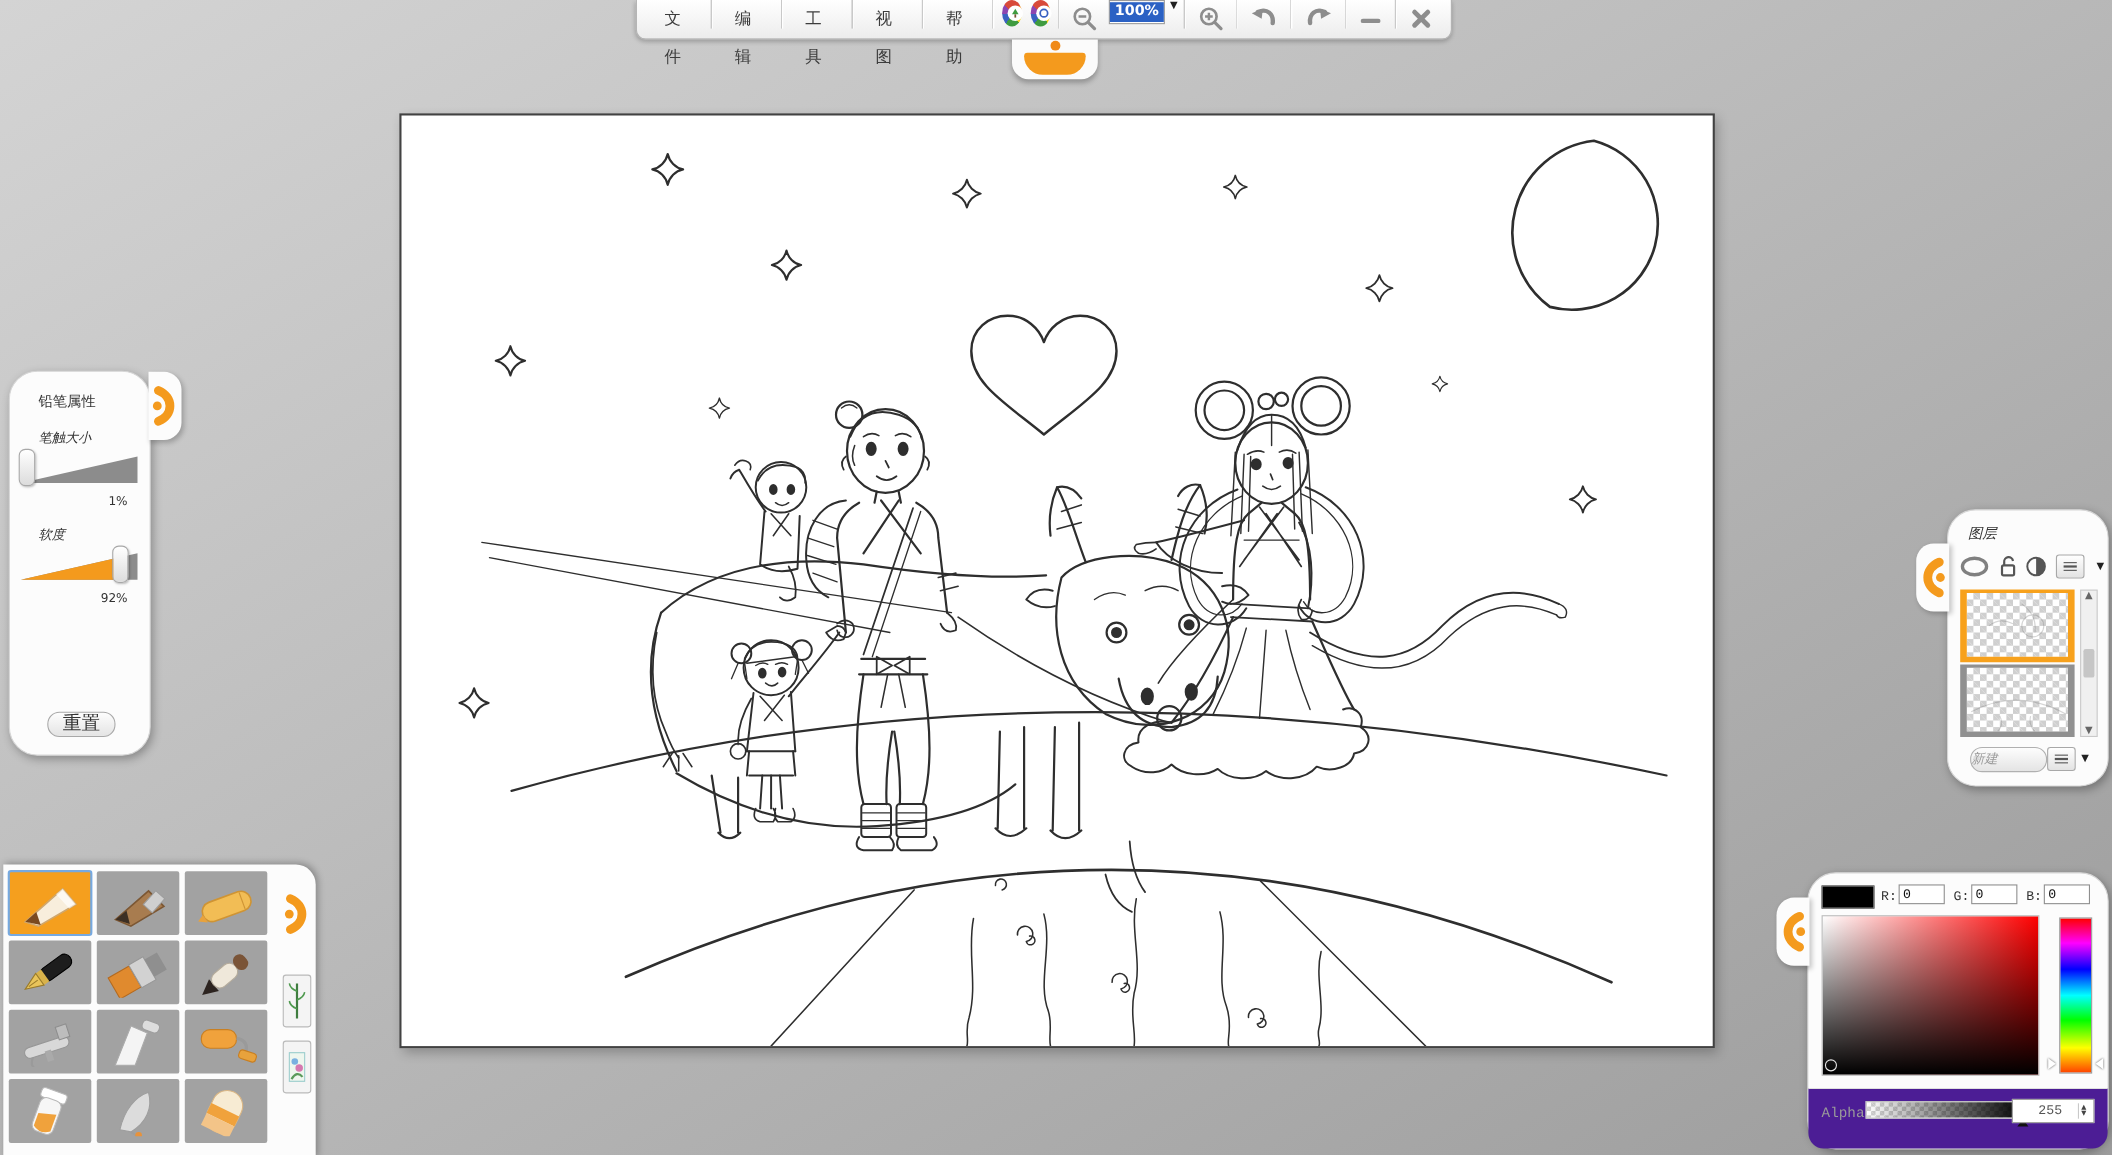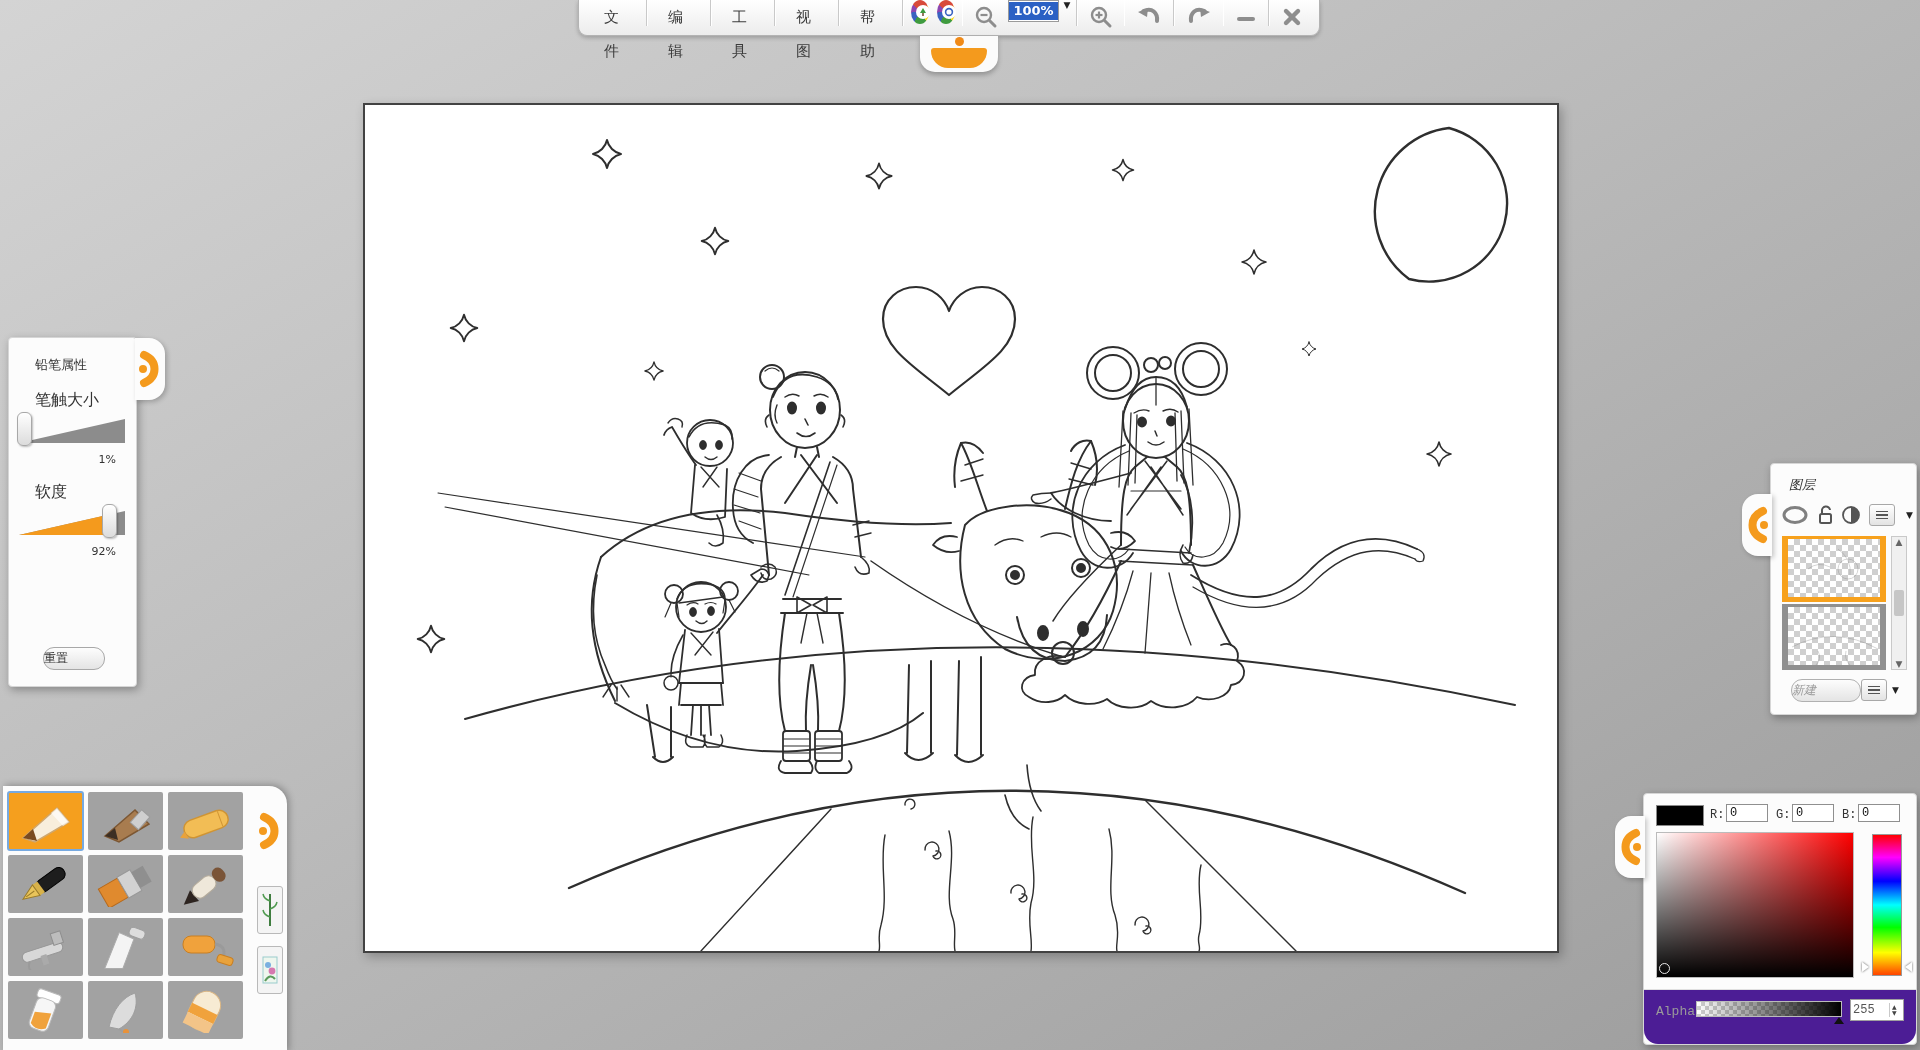--- a/index.html
+++ b/index.html
@@ -1,21 +1,21 @@
 <!DOCTYPE html>
 <html><head>
 <meta charset="utf-8">
 <style>
   html,body{margin:0;padding:0;overflow:hidden;}
   body{width:1920px;height:1050px;font-family:"DejaVu Sans",sans-serif;
        background:linear-gradient(150deg,#d4d4d4 0%,#bdbdbd 42%,#9c9c9c 100%);}
   #app{position:relative;width:1920px;height:1050px;}
 
   
-  .panel{position:absolute;background:#fcfcfc;border:1px solid #d6d6d6;border-radius:4px;
+  .panel{position:absolute;background:#fcfcfc;border:1px solid #d6d6d6;border-radius:26px;
          box-shadow:2px 3px 9px rgba(0,0,0,.30);}
   .side-handle{position:absolute;width:30px;height:62px;background:#fcfcfc;
                box-shadow:2px 2px 5px rgba(0,0,0,.22);display:flex;align-items:center;justify-content:center;}
   .side-handle.right{border-radius:0 16px 16px 0;right:-29px;}
   .side-handle.left{border-radius:16px 0 0 16px;left:-29px;}
 
   
   #toolbar{position:absolute;left:578px;top:0;width:742px;height:36px;
            background:linear-gradient(#ffffff,#ececec);border:1px solid #b3b3b3;border-top:none;
            border-radius:0 0 9px 9px;box-shadow:0 2px 4px rgba(0,0,0,.22);
@@ -40,28 +40,28 @@
   #clown-smile{width:56px;height:20px;background:#f49a1d;border-radius:5px 5px 28px 28px;margin-top:2px;}
 
   
   #canvas{position:absolute;left:363px;top:103px;width:1192px;height:846px;background:#ffffff;
           border:2px solid #424242;box-sizing:content-box;box-shadow:3px 4px 10px rgba(0,0,0,.25);}
   #canvas svg{display:block;}
 
   
   #pencil-panel{left:8px;top:337px;width:127px;height:348px;}
   #pencil-panel .title{font-size:13px;color:#333;margin:18px 0 0 26px;}
-  #pencil-panel .lbl{font-size:16px;color:#333;margin:16px 0 0 26px;}
+  #pencil-panel .lbl{font-size:12px;color:#333;margin:16px 0 0 26px;font-style:italic;}
   .wedge-wrap{position:relative;width:112px;height:36px;margin:4px 0 0 8px;}
   .slider-handle{position:absolute;top:-3px;width:13px;height:32px;border-radius:6px;
                  background:linear-gradient(#ffffff,#dcdcdc);border:1px solid #a8a8a8;box-shadow:1px 1px 2px rgba(0,0,0,.25);}
   .slider-val{font-size:11px;color:#333;text-align:right;margin:2px 20px 0 0;}
   #reset-btn{position:absolute;left:34px;bottom:16px;width:60px;height:21px;border-radius:11px;
              background:linear-gradient(#fdfdfd,#e4e4e4);border:1px solid #a8a8a8;
-             font-size:12px;color:#333;text-align:left;line-height:20px;}
+             font-size:17px;color:#333;text-align:center;line-height:20px;}
 
   
   #palette{position:absolute;left:3px;top:786px;width:284px;height:266px;background:#fcfcfc;
            border-radius:0 18px 0 0;box-shadow:2px -1px 7px rgba(0,0,0,.28);}
   #tool-grid{position:absolute;left:5px;top:6px;display:grid;grid-template-columns:repeat(3,75px);
              grid-auto-rows:58px;gap:5px;}
   .tool-cell{background:#a2a2a2;border-radius:2px;display:flex;align-items:center;justify-content:center;}
   .tool-cell.selected{background:#f59f1e;outline:2px solid #76a9e0;outline-offset:-1px;}
   #palette-tab{position:absolute;left:250px;top:0;width:34px;height:266px;}
   .page-btn{position:absolute;left:4px;width:24px;height:46px;background:#f4f4f4;border:1px solid #b9b9b9;
@@ -111,21 +111,21 @@
                 border-top:1px solid #e0e0e0;border-radius:0 0 14px 14px;}
   #alpha-label{position:absolute;left:12px;top:14px;font-family:"Liberation Mono",monospace;font-size:13px;color:#9a9a9a;}
   #alpha-slider{position:absolute;left:52px;top:11px;width:146px;height:16px;border:1px solid #bbb;box-sizing:border-box;
      background-image:linear-gradient(to right,rgba(0,0,0,0),#000),
                       linear-gradient(45deg,#cfcfcf 25%,transparent 25%,transparent 75%,#cfcfcf 75%),
                       linear-gradient(45deg,#cfcfcf 25%,transparent 25%,transparent 75%,#cfcfcf 75%);
      background-size:100% 100%,8px 8px,8px 8px;background-position:0 0,0 0,4px 4px;background-color:#fff;}
   #alpha-marker{position:absolute;left:190px;top:27px;width:0;height:0;
                 border-left:5px solid transparent;border-right:5px solid transparent;border-bottom:7px solid #111;}
   #alpha-spin{position:absolute;right:12px;top:9px;width:52px;height:20px;border:1px solid #a0a0a0;background:#fff;
-              display:flex;align-items:center;}
+              display:flex;align-items:center;padding-left:21px;}
   #alpha-spin input{width:34px;border:none;outline:none;font-family:"Liberation Mono",monospace;font-size:12px;color:#555;
                     padding:0 2px;background:transparent;}
   #alpha-spin .spins{display:flex;flex-direction:column;font-size:6px;color:#444;line-height:6px;border-left:1px solid #c9c9c9;padding:1px 2px;}
 </style>
 </head>
 <body>
 
 <div id="app">
 
   <div id="toolbar">

